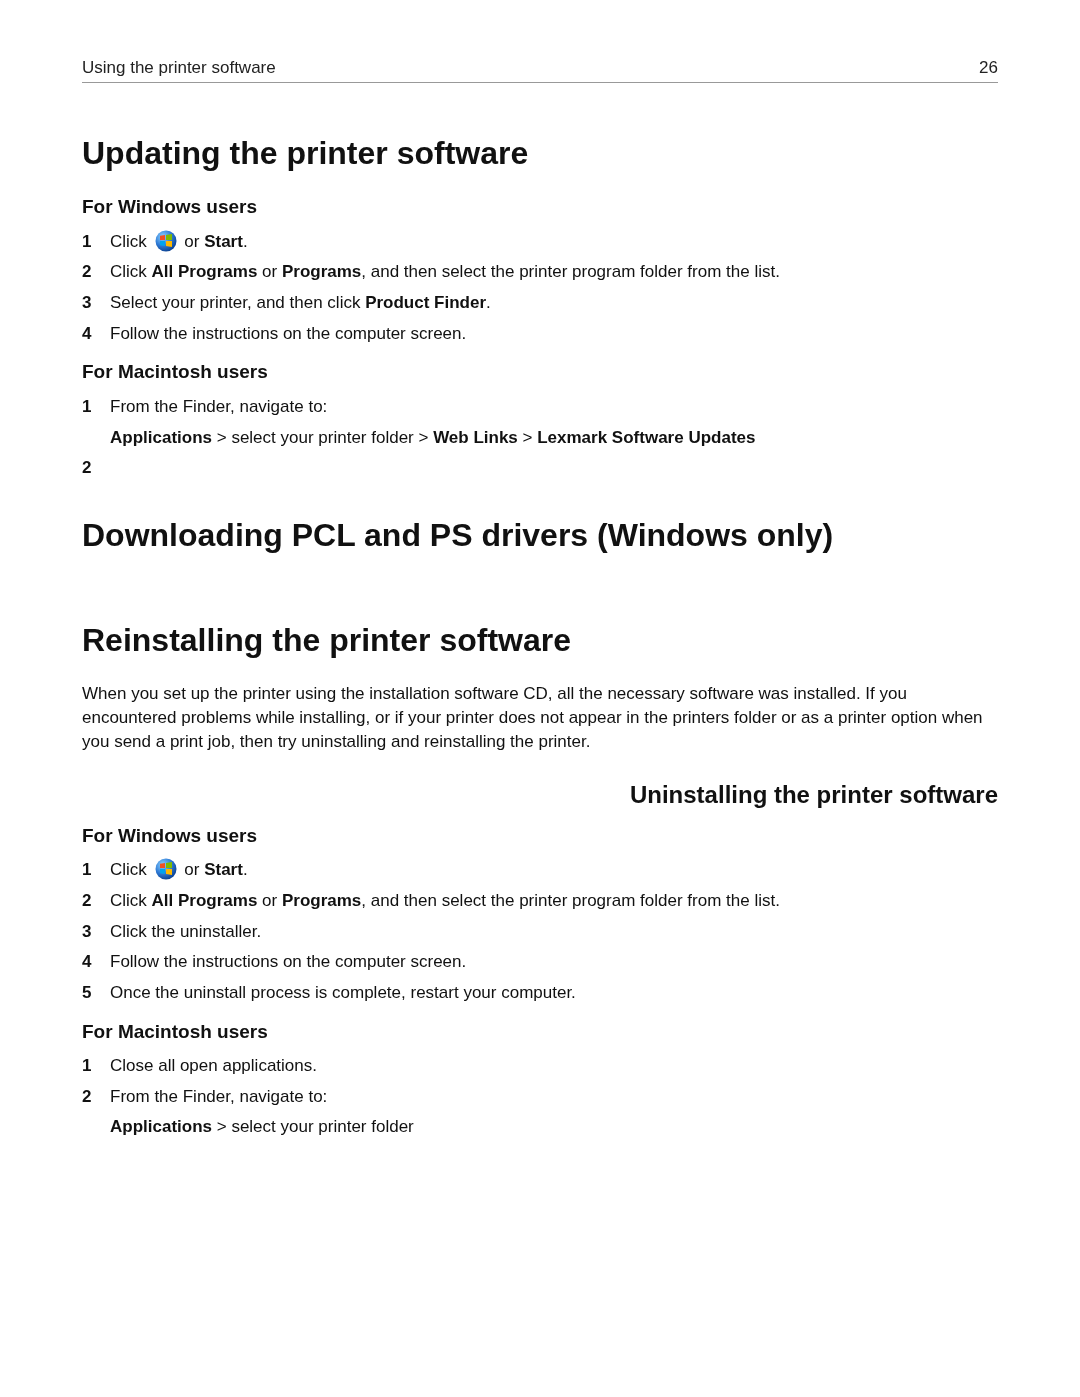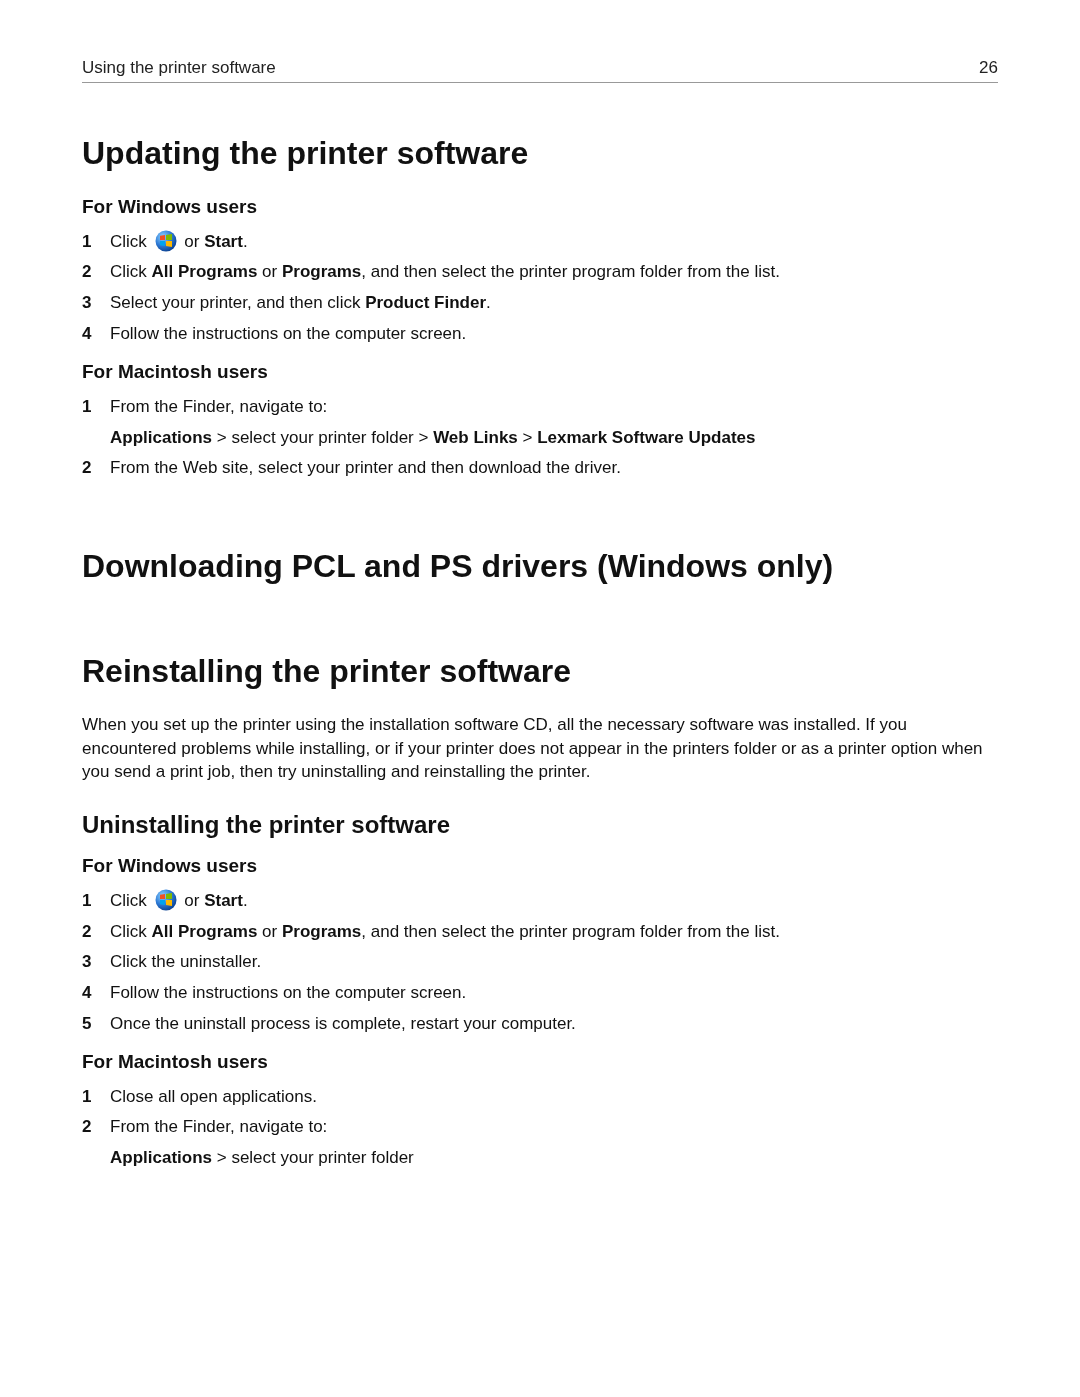--- a/index.html
+++ b/index.html
@@ -30,20 +30,21 @@
     font-size: 32px;
     font-weight: 700;
     margin: 0 0 22px 0;
     line-height: 1.25;
   }
   .h2 {
     font-size: 24px;
     font-weight: 700;
     margin: 26px 0 14px 0;
     line-height: 1.25;
+    text-align: right;
   }
   .h3 {
     font-size: 19px;
     font-weight: 700;
     margin: 14px 0 10px 0;
     line-height: 1.3;
   }
   p.body {
     font-size: 17px;
     line-height: 1.4;
@@ -144,21 +145,20 @@
   <ol class="numlist">
     <li>
       <span class="num">1</span>
       <span>From the Finder, navigate to:</span>
       <span class="sub">
         <span class="bold">Applications</span><span> &gt; select your printer folder &gt; </span><span class="bold">Web Links</span><span> &gt; </span><span class="bold">Lexmark Software Updates</span>
       </span>
     </li>
     <li>
       <span class="num">2</span>
-      <span>From the Web site, select your printer and then download the driver.</span>
     </li>
   </ol>
 
   <div class="h1 section-gap">Downloading PCL and PS drivers (Windows only)</div>
 
   <div class="h1 section-gap">Reinstalling the printer software</div>
   <p class="body">When you set up the printer using the installation software CD, all the necessary software was installed. If you encountered problems while installing, or if your printer does not appear in the printers folder or as a printer option when you send a print job, then try uninstalling and reinstalling the printer.</p>
 
   <div class="h2">Uninstalling the printer software</div>
 

